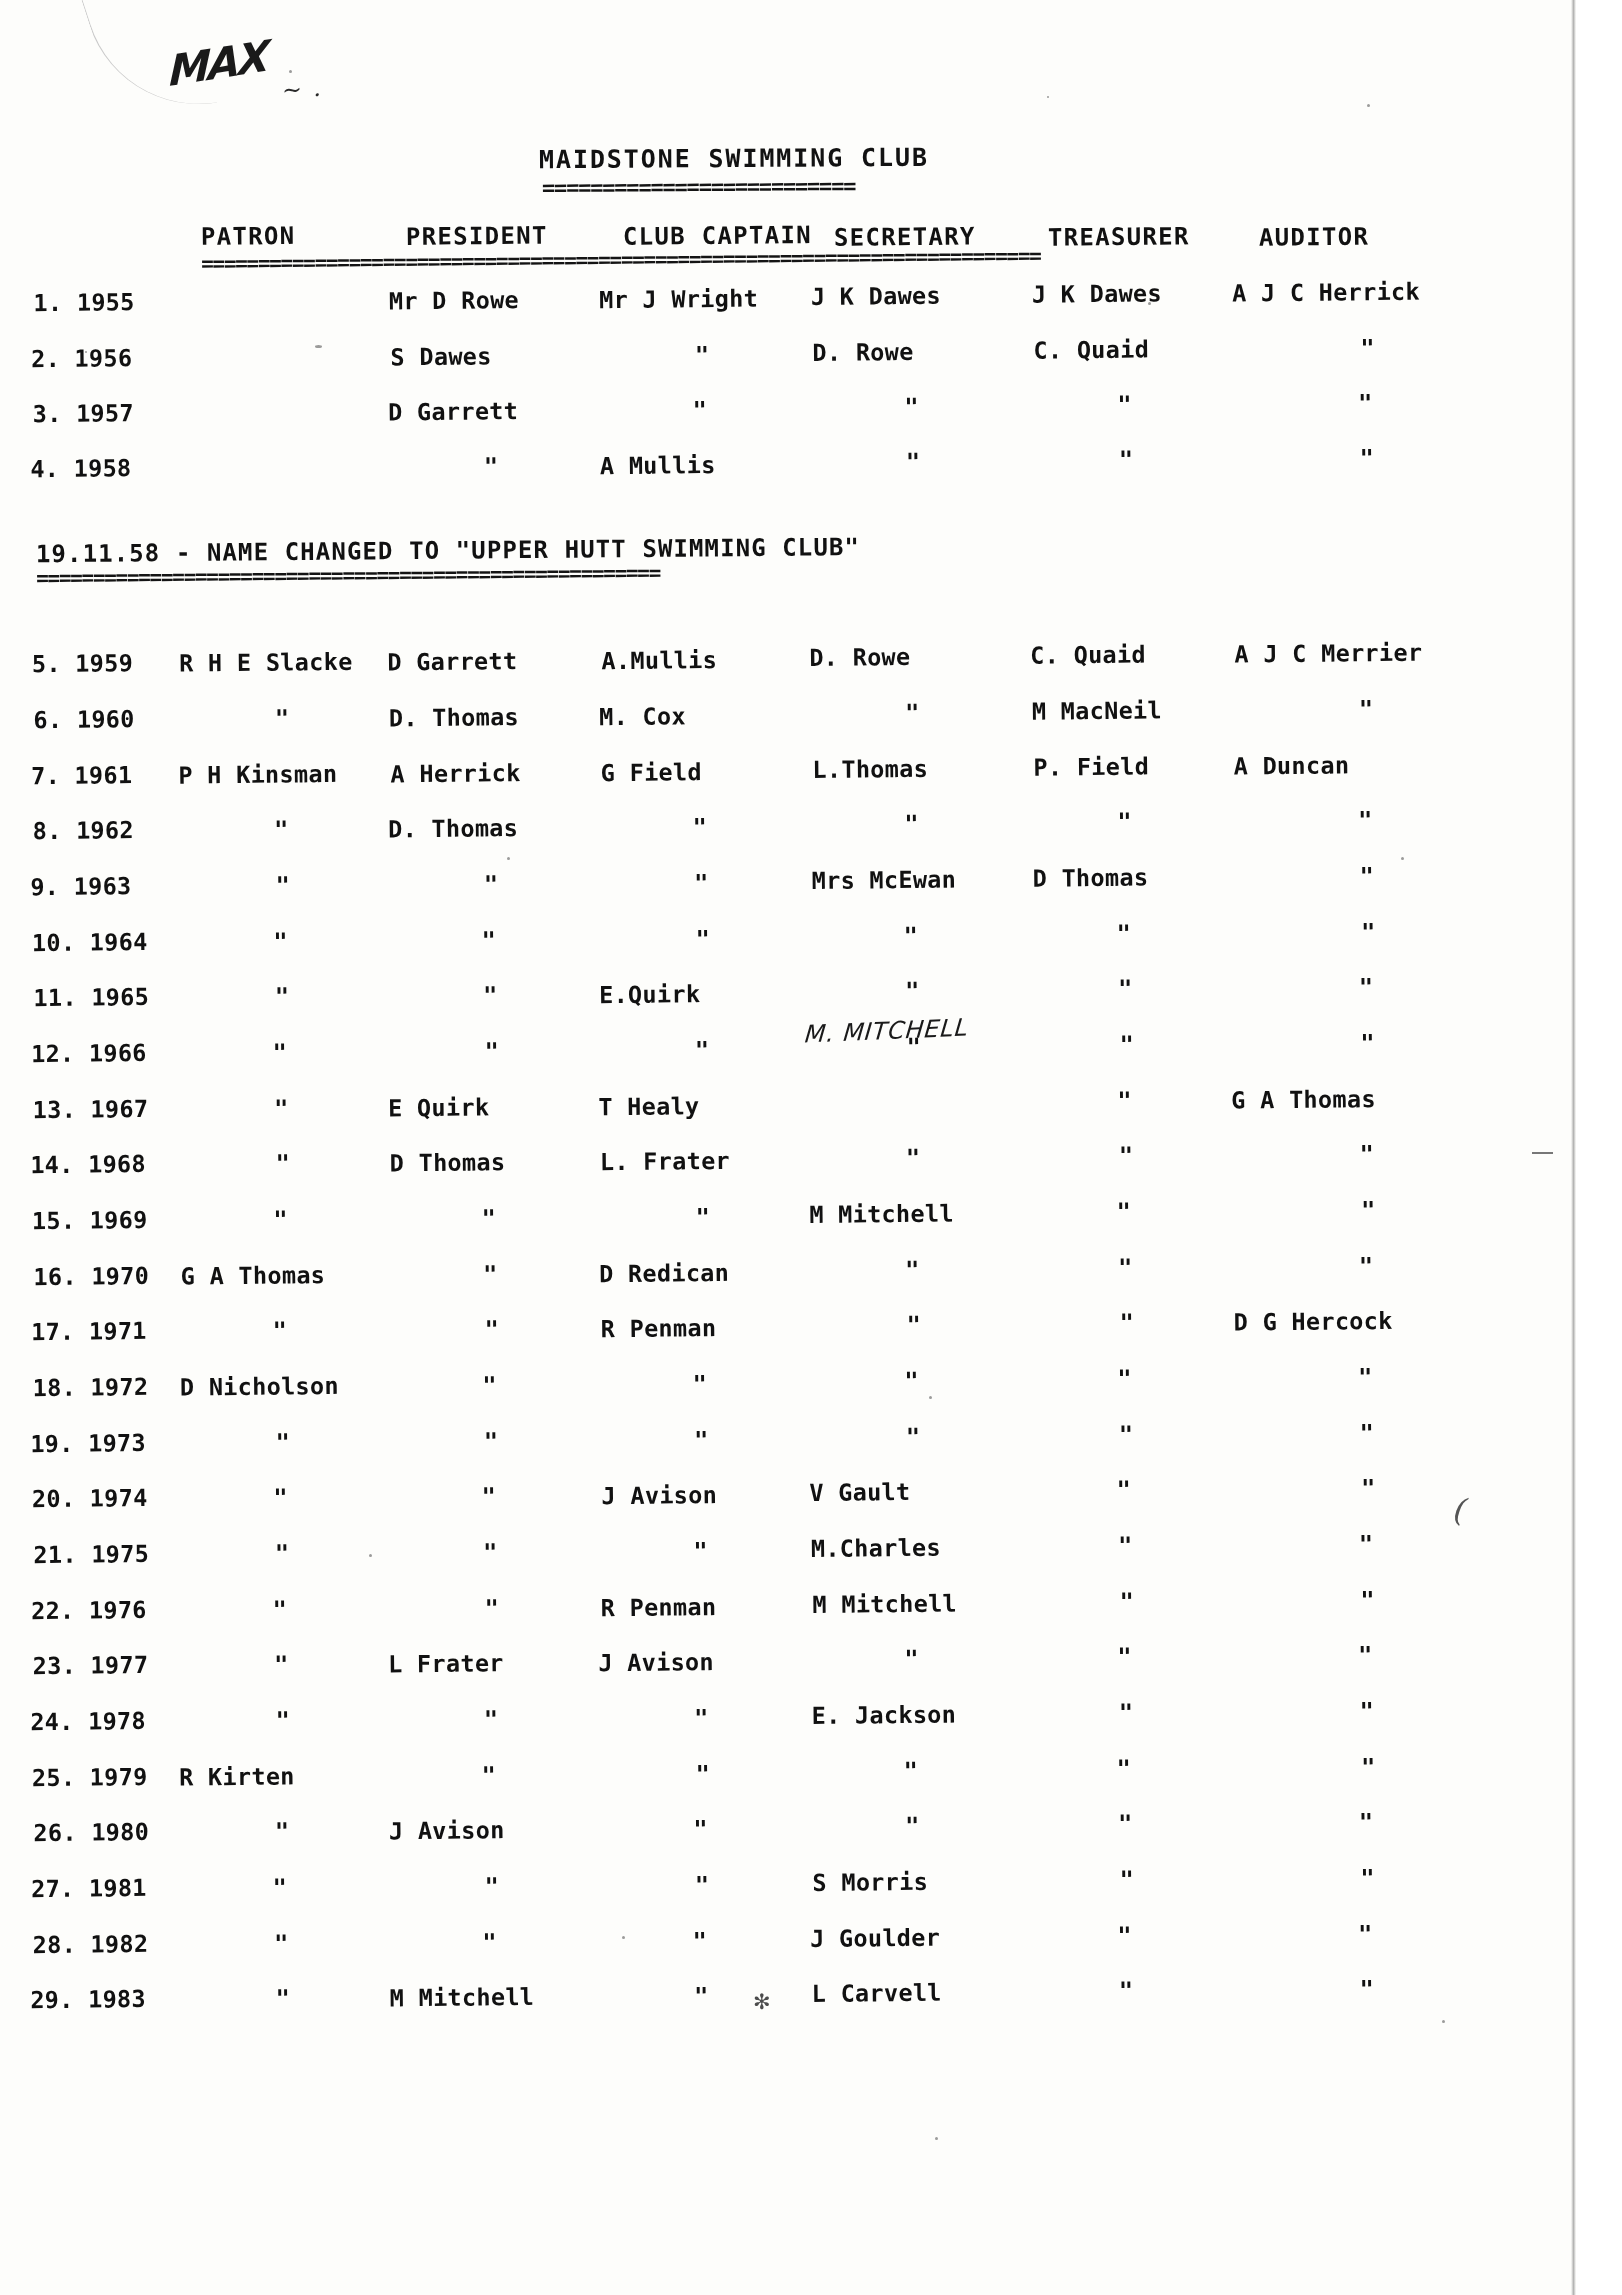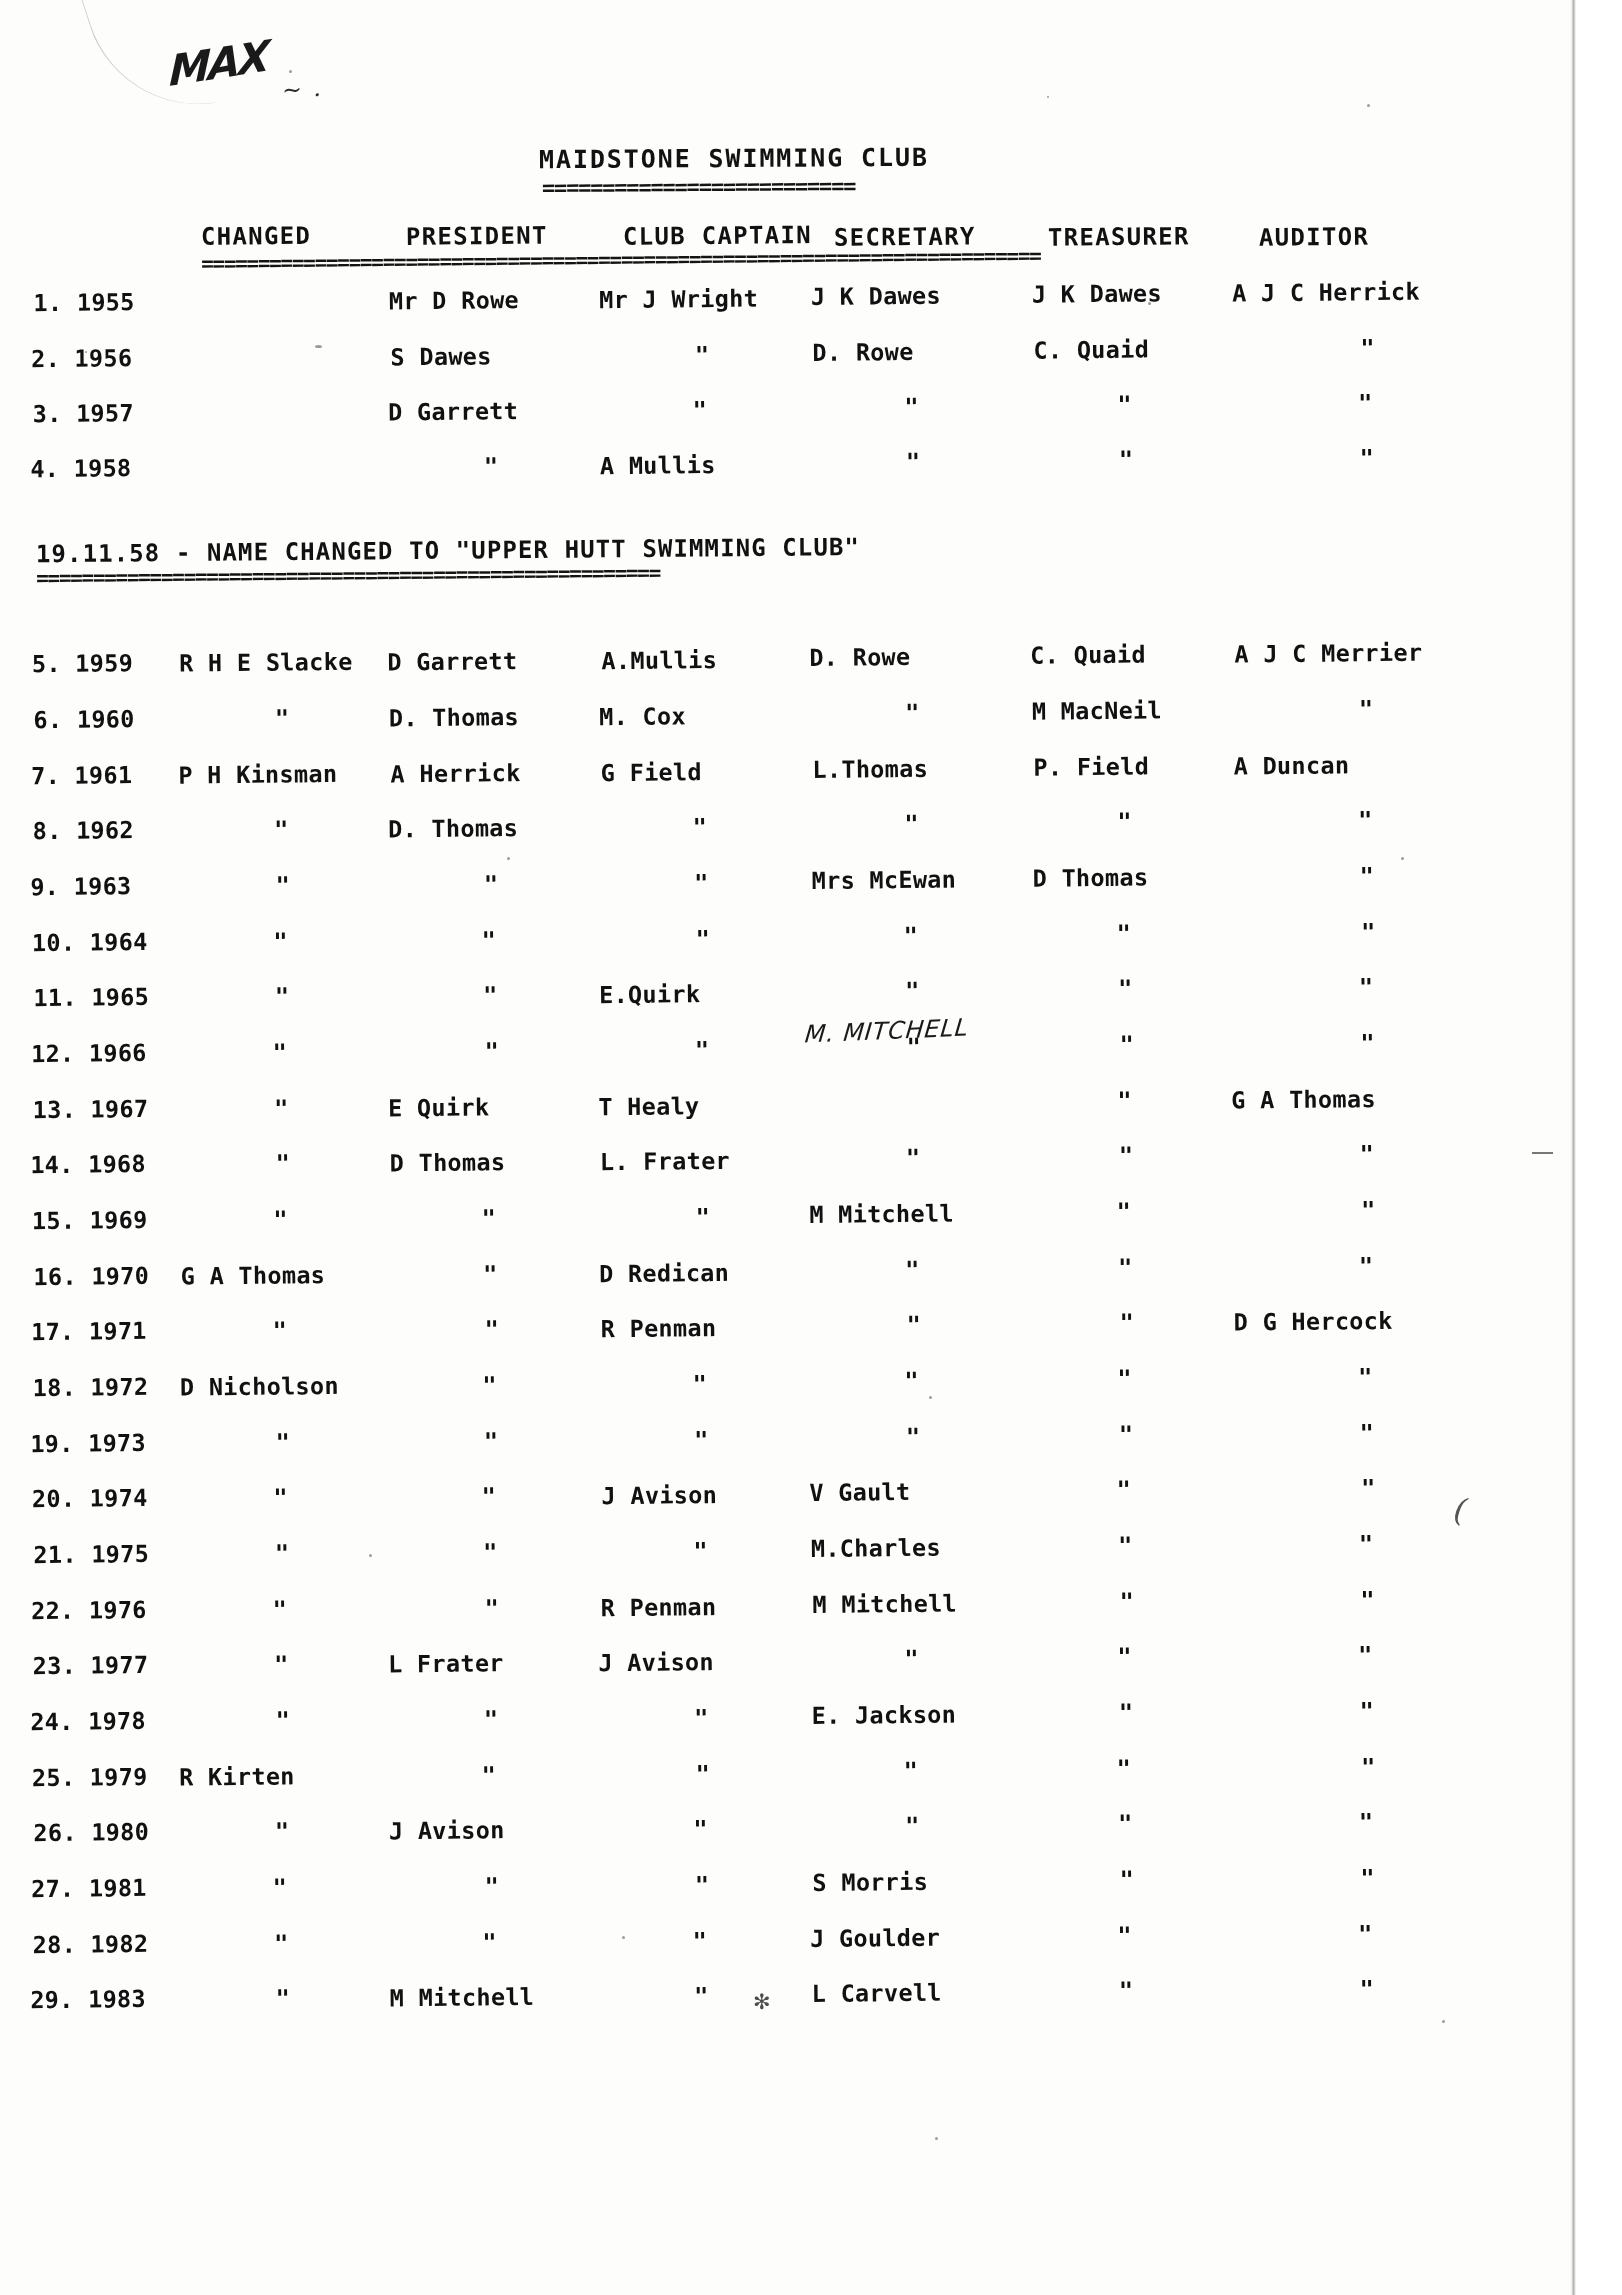--- a/index.html
+++ b/index.html
@@ -252,21 +252,21 @@
   <div class="scan-edge-right2"></div>
   <div class="corner-fold"></div>
 
   <div class="handwriting" id="hand-max">MAX</div>
   <div class="handwriting" id="hand-max-tail">~ .</div>
 
   <div class="tw" id="doc-title">MAIDSTONE SWIMMING CLUB</div>
   <div id="title-rule">==========================</div>
 
   <div id="col-headers">
-    <div class="colhead" style="left:201px; top:0px;">CHANGED</div>
+    <div class="colhead" style="left:201px; top:0px;">PATRON</div>
     <div class="colhead" style="left:406px; top:1.6px;">PRESIDENT</div>
     <div class="colhead" style="left:623px; top:4px;">CLUB CAPTAIN</div>
     <div class="colhead" style="left:834px; top:6.5px;">SECRETARY</div>
     <div class="colhead" style="left:1048px; top:9px;">TREASURER</div>
     <div class="colhead" style="left:1259px; top:11.4px;">AUDITOR</div>
     <div id="header-rule">==========================================================================</div>
   </div>
 
   <div id="rows-top">
       <div class="row" style="top: 282px; transform: rotate(-0.6deg);">

